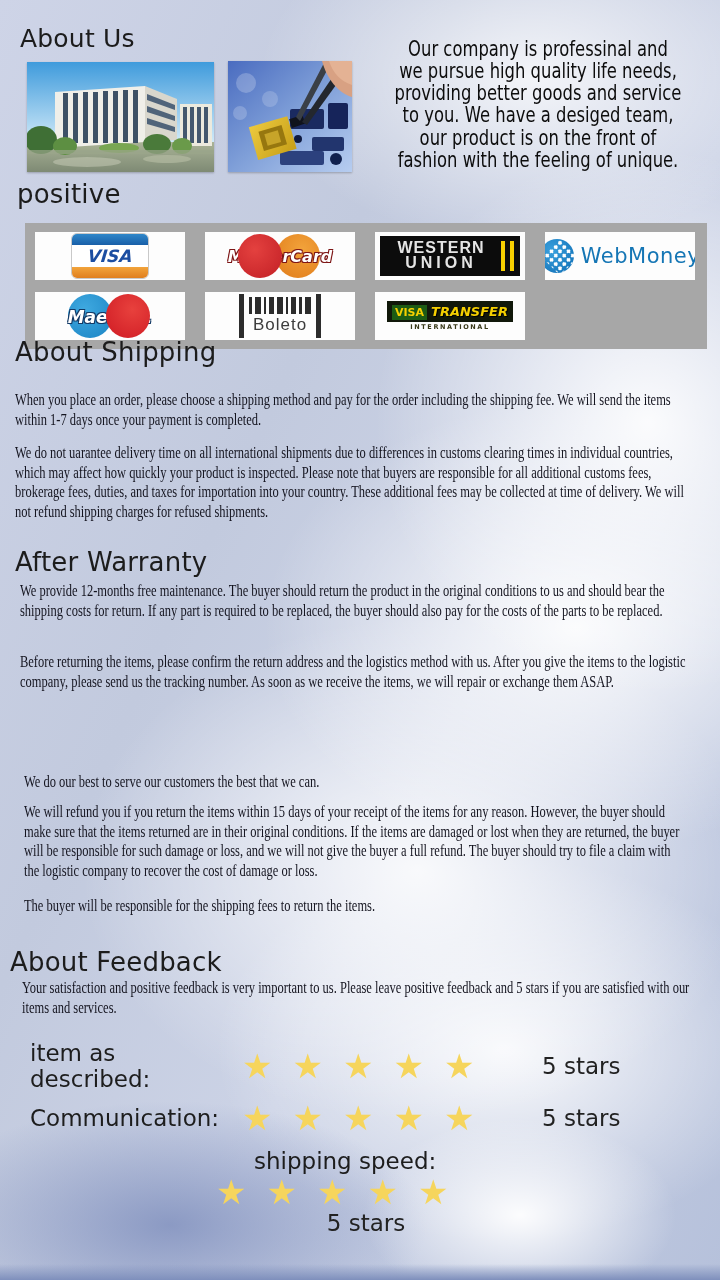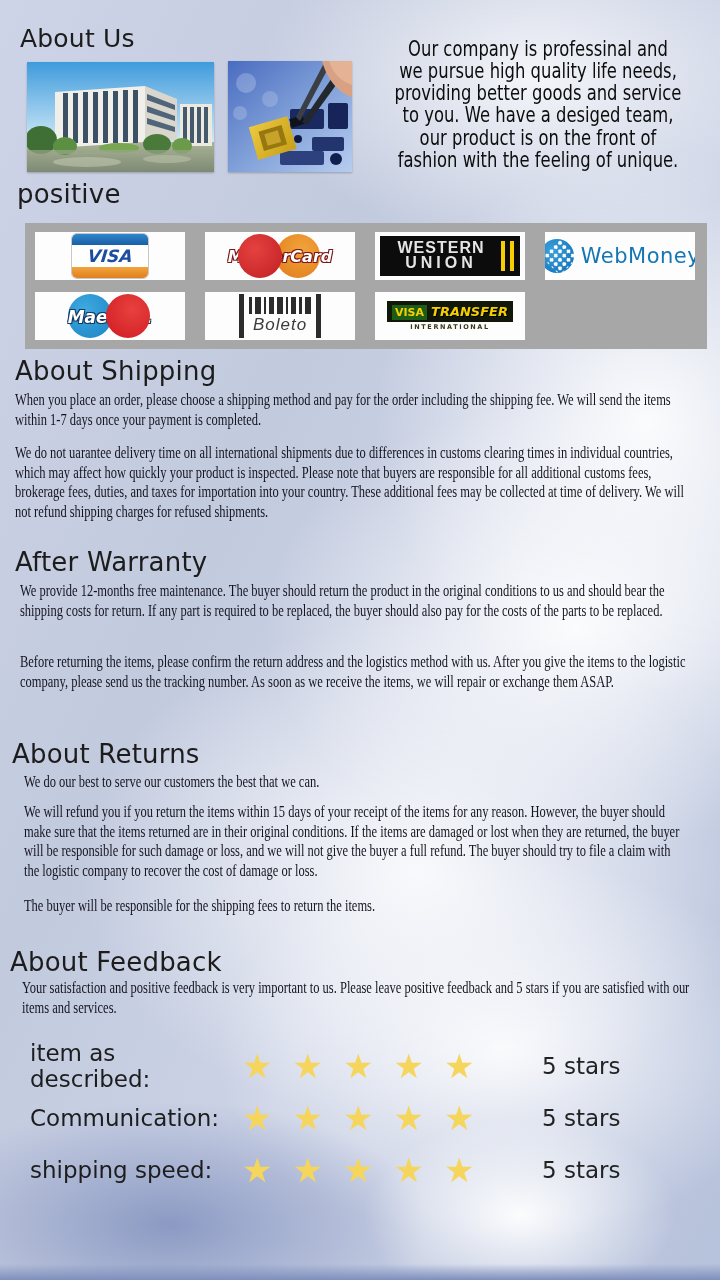--- a/index.html
+++ b/index.html
@@ -78,21 +78,21 @@
     transform:rotate(45deg); }
   .wm-text { color:#1576b5; font-size:21px; letter-spacing:0.5px; }
   
   .qiwi { display:flex; align-items:flex-end; gap:5px; }
   .q-glyph { position:relative; width:40px; height:42px; }
   .q-ring { position:absolute; left:2px; top:2px; width:24px; height:26px; border:7px solid #f59b1e; border-radius:50%; }
   .q-tail { position:absolute; left:26px; top:30px; width:8px; height:13px; background:#f59b1e;
     border-radius:0 0 80% 50%; transform:rotate(18deg); }
   .q-text { color:#2a5c9e; font-weight:bold; font-size:14px; letter-spacing:2px; margin-bottom:6px; }
   
-  .boleto { display:flex; align-items:center; gap:5px;font-style:italic; }
+  .boleto { display:flex; align-items:center; gap:5px; }
   .b-edge { width:5px; height:44px; background:#2c2c2c; }
   .b-mid { display:flex; flex-direction:column; align-items:center; }
   .b-bars { display:flex; gap:3px; height:17px; align-items:stretch; }
   .b-bar { background:#2c2c2c; }
   .b-text { font-size:17px; color:#3c3c3c; letter-spacing:1px; margin-top:1px; font-family:"Liberation Sans",sans-serif; }
   
   .bt { display:flex; flex-direction:column; align-items:center; }
   .bt-box { background:#11180a; padding:3px 5px 2px 5px; display:flex; gap:4px; align-items:baseline; }
   .bt-bank { color:#f5d000; font-weight:800; font-size:11px; background:#1d5c14; padding:1px 3px; }
   .bt-transfer { color:#f5d000; font-weight:800; font-style:italic; font-size:13px; text-shadow:1px 1px 0 #000; }
@@ -269,29 +269,28 @@
       <div class="bt">
         <div class="bt-box">
           <span class="bt-bank">VISA</span>
           <span class="bt-transfer">TRANSFER</span>
         </div>
         <span class="bt-intl">INTERNATIONAL</span>
       </div>
     </div>
   </div>
 
-  <h2 class="abs" style="left:15px; top:356px;">About Shipping</h2>
+  <h2 class="abs" style="left:15px; top:337px;">About Shipping</h2>
   <p class="abs para" style="left:15px; top:390px; width:866px; margin:0;">When you place an order, please choose a shipping method and pay for the order including the shipping fee. We will send the items within 1-7 days once your payment is completed.</p>
   <p class="abs para" style="left:15px; top:443px; width:866px; margin:0;">We do not uarantee delivery time on all international shipments due to differences in customs clearing times in individual countries, which may affect how quickly your product is inspected. Please note that buyers are responsible for all additional customs fees, brokerage fees, duties, and taxes for importation into your country. These additional fees may be collected at time of delivery. We will not refund shipping charges for refused shipments.</p>
 
   <h2 class="abs" style="left:15px; top:547px;">After Warranty</h2>
   <p class="abs para" style="left:20px; top:581px; width:860px; margin:0;">We provide 12-months free maintenance.  The buyer should return the product in the original conditions to us and should bear the shipping costs for return.  If any part is required to be replaced, the buyer should also pay for the costs of the parts to be replaced.</p>
   <p class="abs para" style="left:20px; top:652px; width:860px; margin:0;">Before returning the items, please confirm the return address and the logistics method with us. After you give the items to the logistic company, please send us the tracking number.  As soon as we receive the items, we will repair or exchange them ASAP.</p>
 
-  <h2 class="abs" style="left:12px; top:739px;">About Returns</h2>
   <p class="abs para" style="left:24px; top:772px; width:852px; margin:0;">We do our best to serve our customers the best that we can.</p>
   <p class="abs para" style="left:24px; top:802px; width:852px; margin:0;">We will refund you if you return the items within 15 days of your receipt of the items for any reason. However, the buyer should make sure that the items returned are in their original conditions.  If the items are damaged or lost when they are returned, the buyer will be responsible for such damage or loss, and we will not give the buyer a full refund.  The buyer should try to file a claim with the logistic company to recover the cost of damage or loss.</p>
   <p class="abs para" style="left:24px; top:896px; width:852px; margin:0;">The buyer will be responsible for the shipping fees to return the items.</p>
 
   <h2 class="abs" style="left:10px; top:947px;">About Feedback</h2>
   <p class="abs para" style="left:22px; top:978px; width:858px; margin:0;">Your satisfaction and positive feedback is very important to us.  Please leave positive feedback and 5 stars if you are satisfied with our items and services.</p>
 
   <div class="rate-row" style="top:1044px;">
     <span class="rate-label">item as described:</span>
     <span class="stars">
@@ -307,21 +306,21 @@
     <span class="rate-label">Communication:</span>
     <span class="stars">
         <span class="star" style="color: rgb(246, 213, 92);">★</span>
         <span class="star" style="color: rgb(246, 213, 92);">★</span>
         <span class="star" style="color: rgb(246, 213, 92);">★</span>
         <span class="star" style="color: rgb(246, 213, 92);">★</span>
         <span class="star" style="color: rgb(246, 213, 92);">★</span>
       </span>
     <span class="rate-value">5 stars</span>
   </div>
-  <div class="rate-row" style="top:1148px;">
+  <div class="rate-row" style="top:1148px;flex-direction:column;">
     <span class="rate-label">shipping speed:</span>
     <span class="stars">
         <span class="star" style="color: rgb(246, 213, 92);">★</span>
         <span class="star" style="color: rgb(246, 213, 92);">★</span>
         <span class="star" style="color: rgb(246, 213, 92);">★</span>
         <span class="star" style="color: rgb(246, 213, 92);">★</span>
         <span class="star" style="color: rgb(246, 213, 92);">★</span>
       </span>
     <span class="rate-value">5 stars</span>
   </div>

